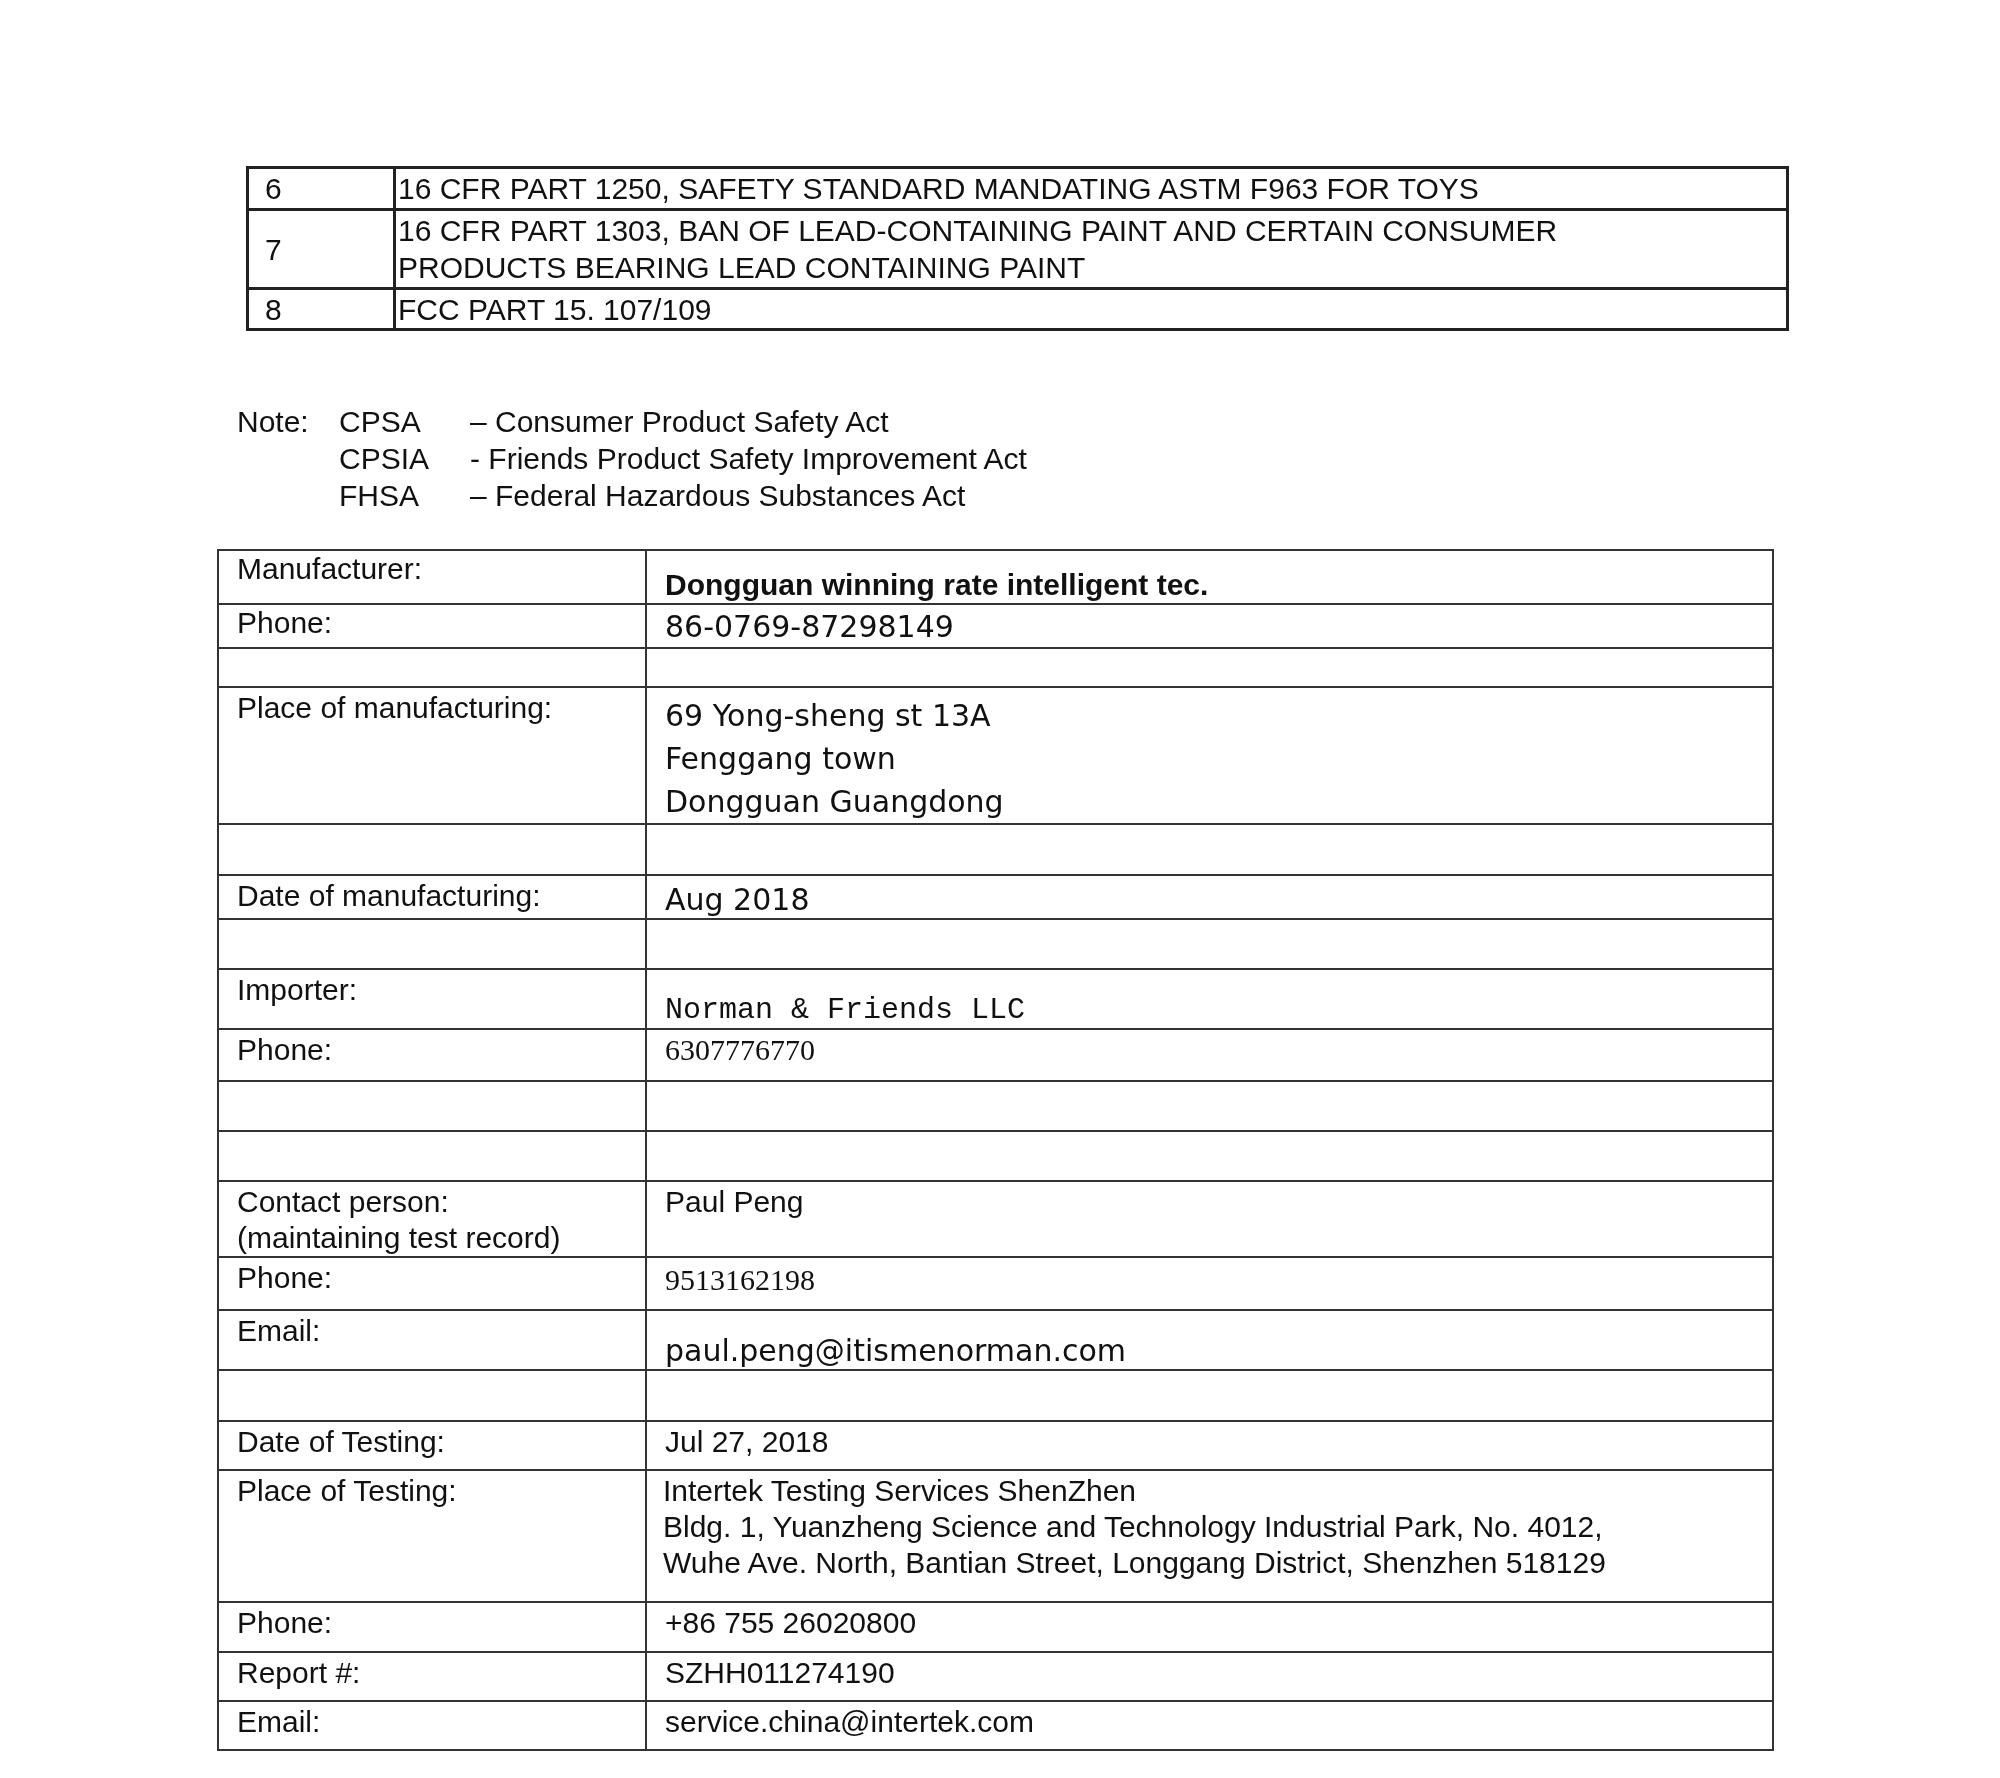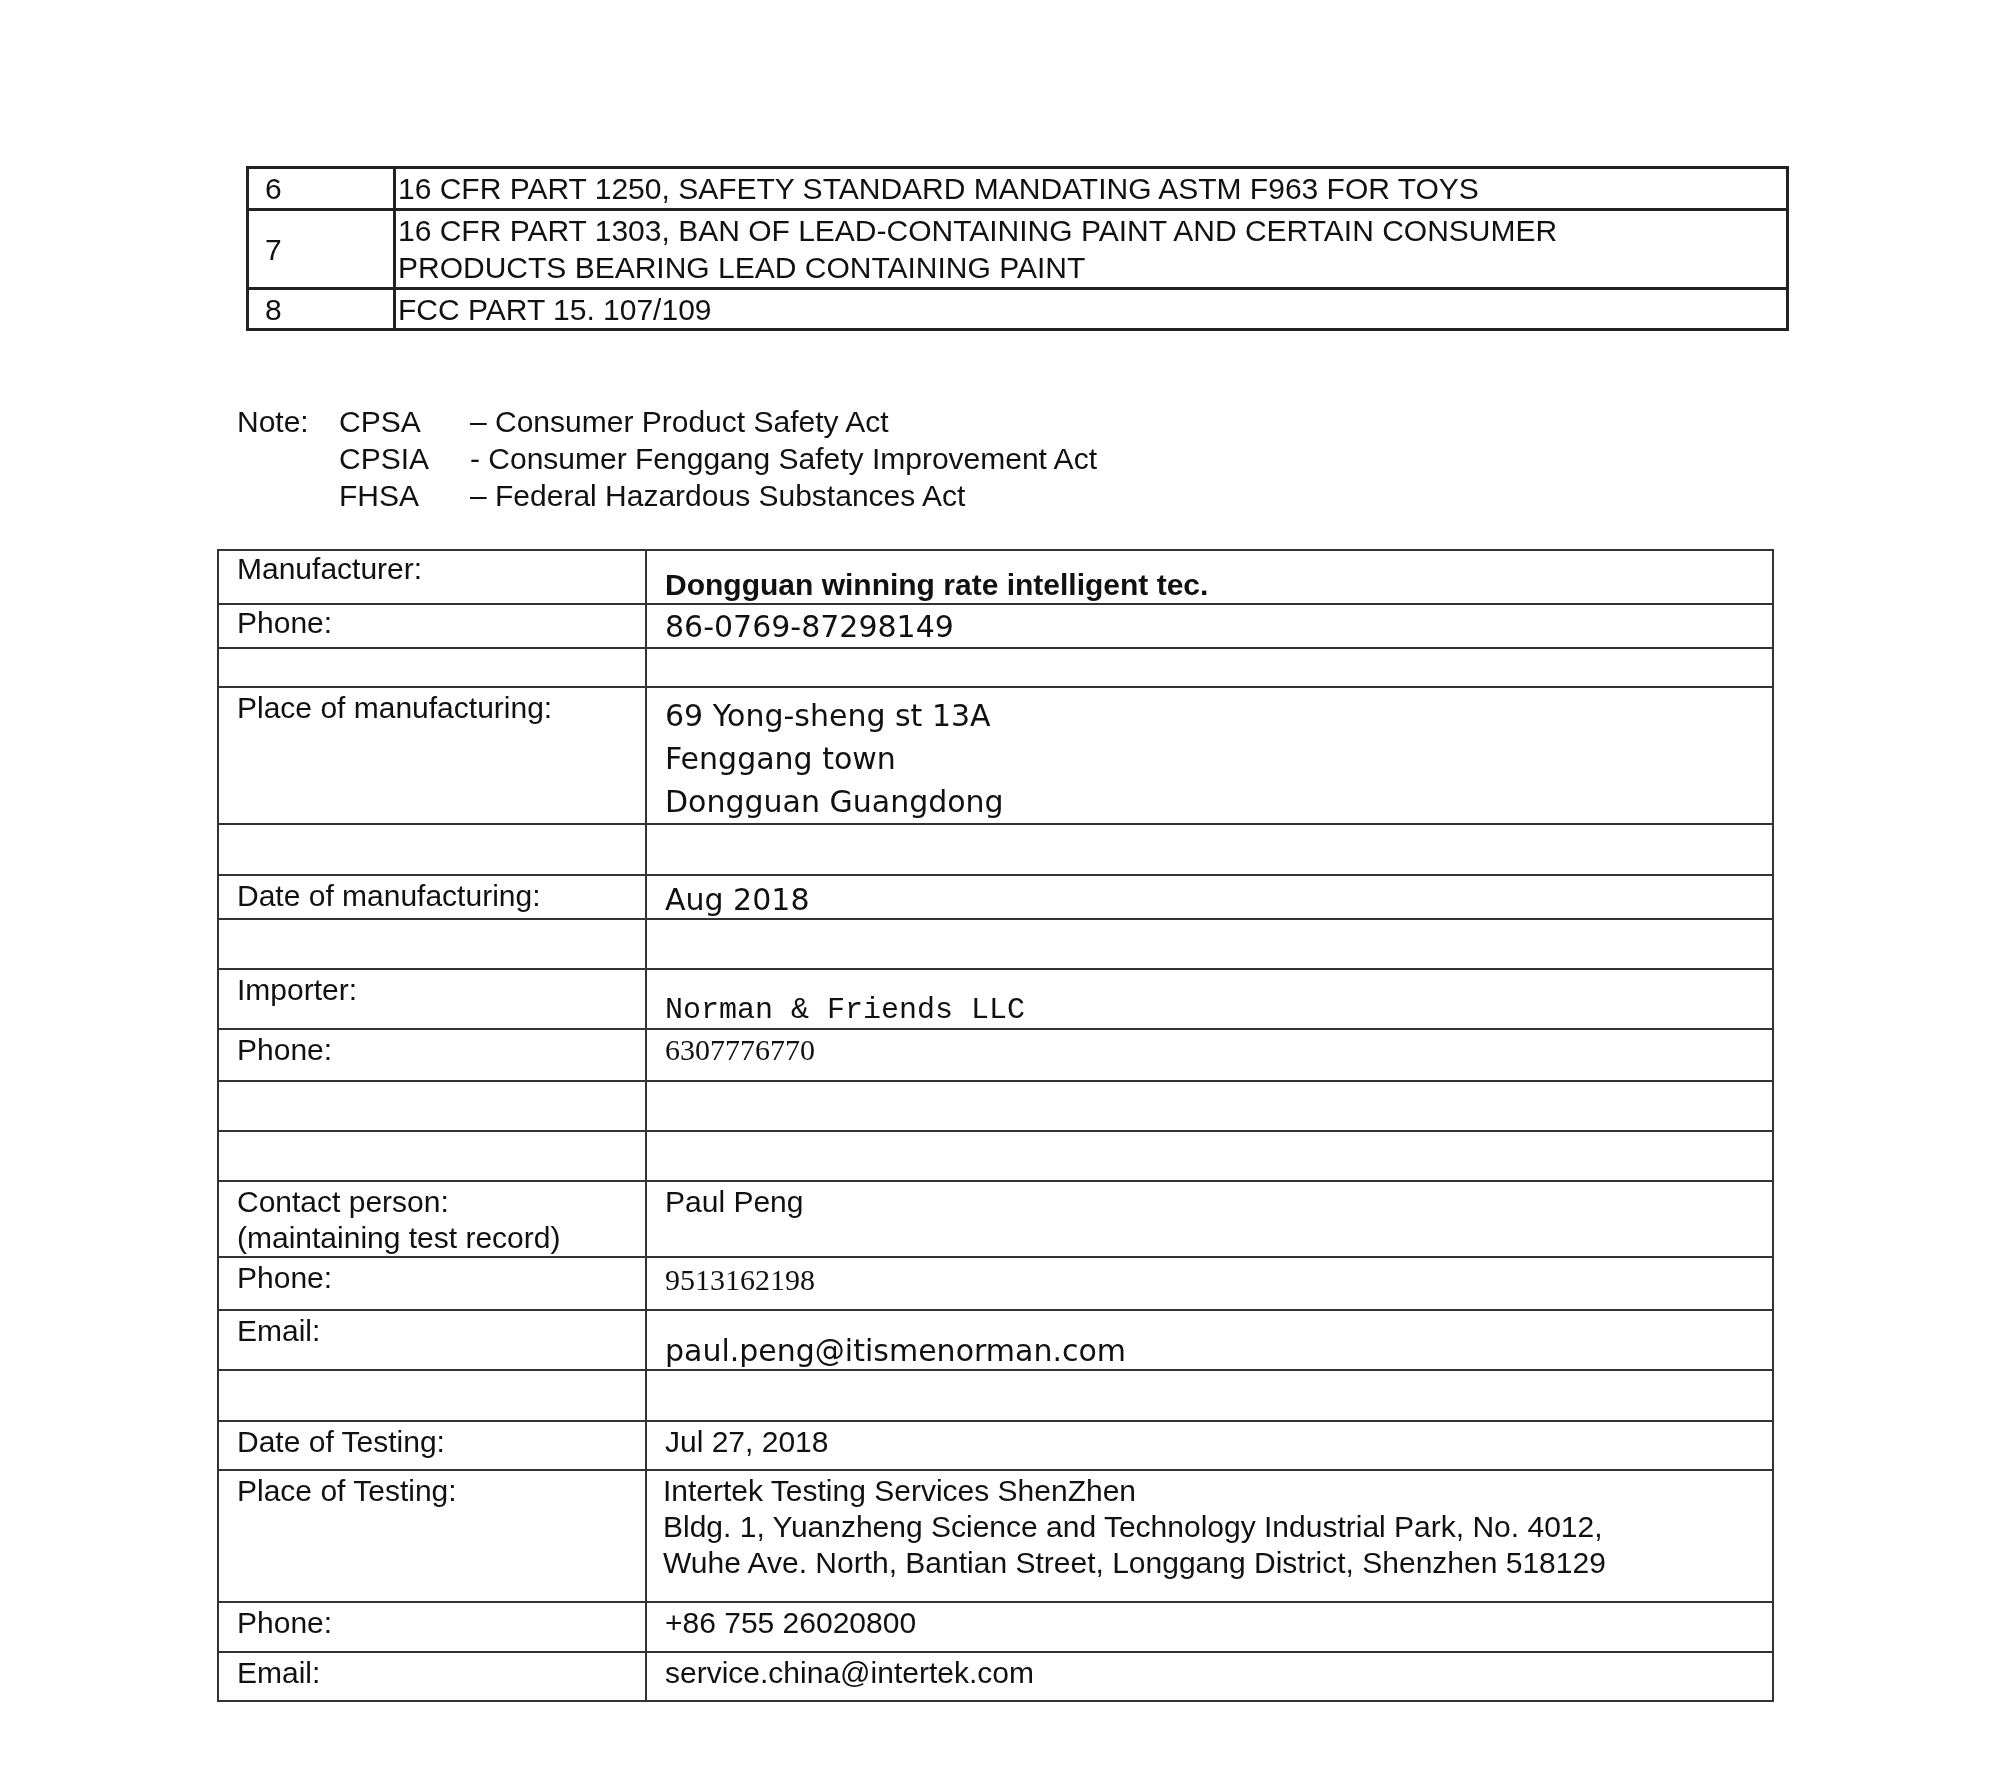--- a/index.html
+++ b/index.html
@@ -46,21 +46,21 @@
     </td>
   </tr>
 </tbody>
   </table>
 
 <div>
   <span class="note" style="left:237px; top:407px;">Note:</span>
   <span class="note" style="left:339px; top:407px;">CPSA</span>
   <span class="note" style="left:470px; top:407px;">– Consumer Product Safety Act</span>
   <span class="note" style="left:339px; top:444px;">CPSIA</span>
-  <span class="note" style="left:470px; top:444px;">- Consumer Fenggang Safety Improvement Act</span>
+  <span class="note" style="left:470px; top:444px;">- Friends Product Safety Improvement Act</span>
   <span class="note" style="left:339px; top:481px;">FHSA</span>
   <span class="note" style="left:470px; top:481px;">– Federal Hazardous Substances Act</span>
 </div>
 
 <table class="t2">
   <tbody>
       <tr style="height:40px">
     <td class="label" style="padding-top:0">Manufacturer:</td>
     <td class="bold" style="padding-top:16px">Dongguan winning rate intelligent tec.</td>
   </tr>
@@ -137,17 +137,21 @@
       <div>Intertek Testing Services ShenZhen</div>
       <div>Bldg. 1, Yuanzheng Science and Technology Industrial Park, No. 4012,</div>
       <div>Wuhe Ave. North, Bantian Street, Longgang District, Shenzhen 518129</div>
     </td>
   </tr>
   <tr style="height:50px">
     <td class="label">Phone:</td>
     <td>+86 755 26020800</td>
   </tr>
   <tr style="height:49px">
+    <td class="label">Report #:</td>
+    <td>SZHH011274190</td>
+  </tr>
+  <tr style="height:49px">
     <td class="label">Email:</td>
     <td>service.china@intertek.com</td>
   </tr>
 </tbody>
   </table>
 
 </body></html>

